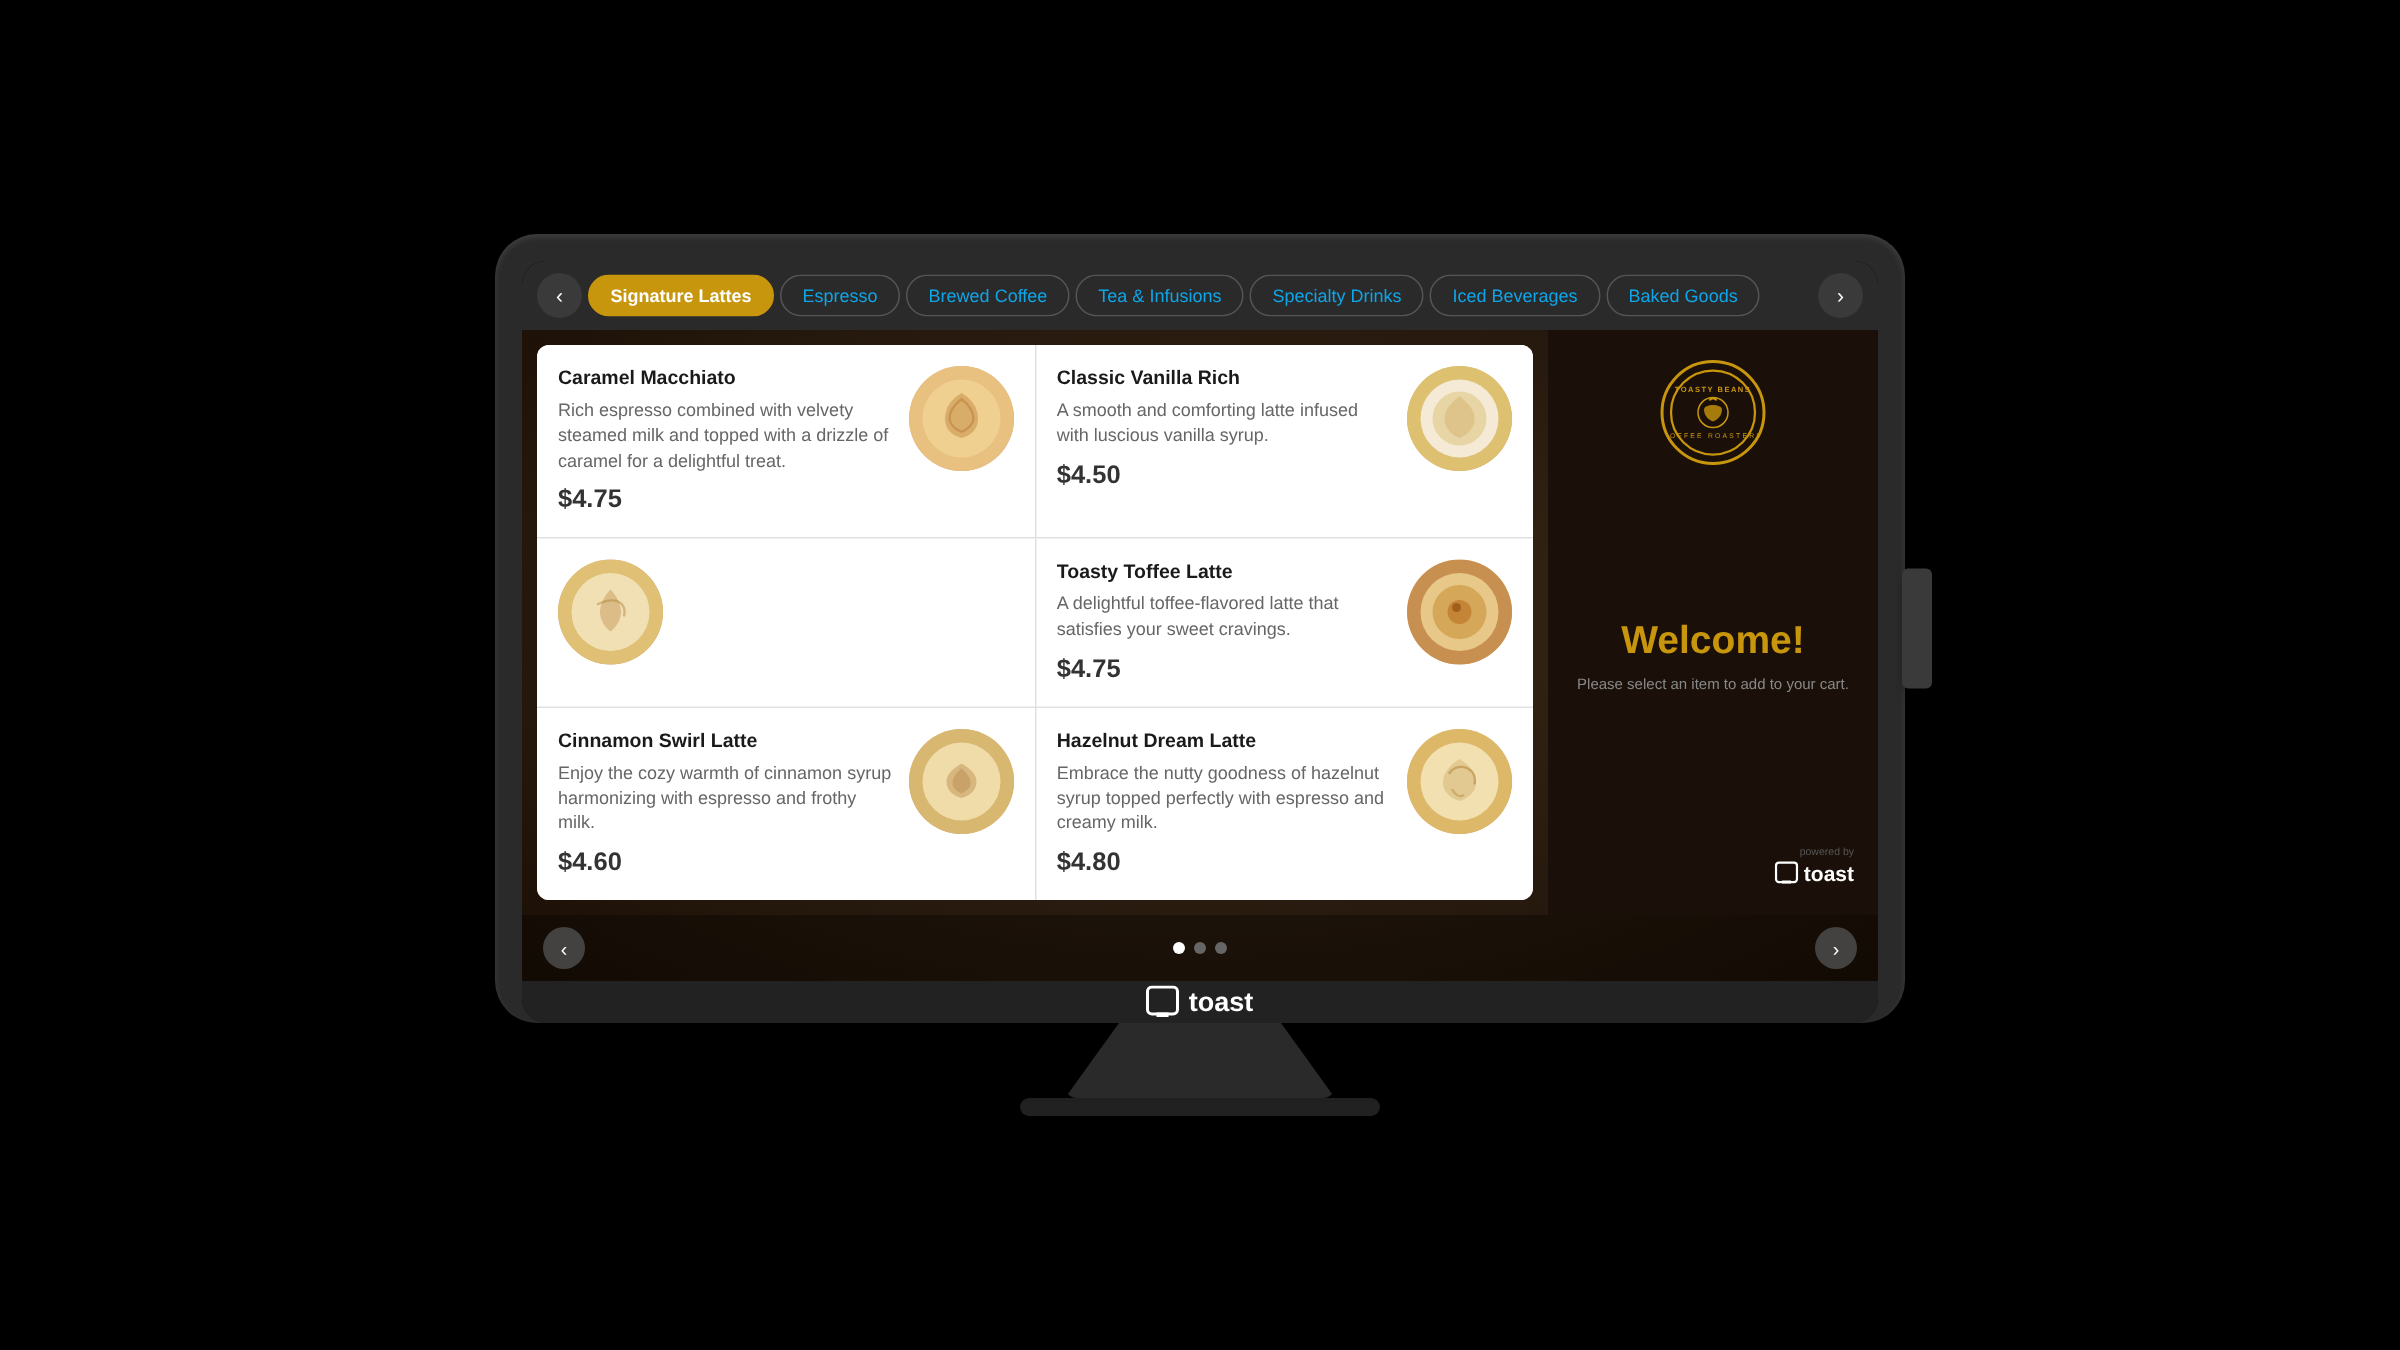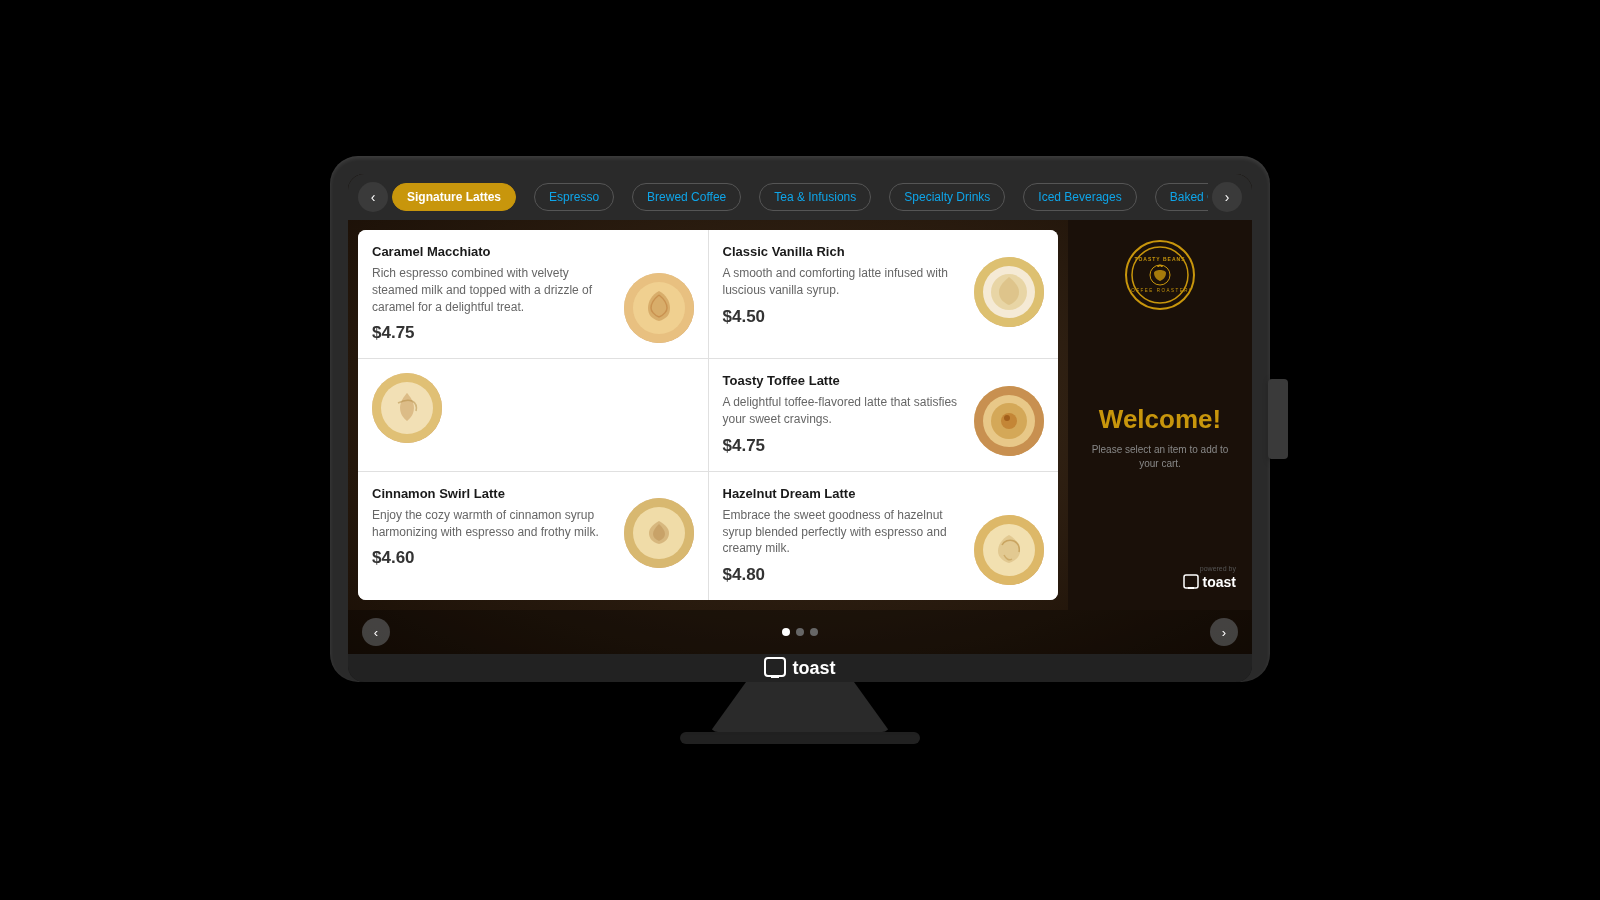--- a/index.html
+++ b/index.html
@@ -84,21 +84,21 @@
       font-size: 14px;
       cursor: pointer;
       display: flex;
       align-items: center;
       justify-content: center;
       flex-shrink: 0;
     }
 
     .tabs-list {
       display: flex;
-      gap: 18px;
+      gap: 4px;
       flex: 1;
       overflow: hidden;
       align-items: center;
     }
 
     .tab-item {
       padding: 6px 14px;
       border-radius: 20px;
       border: 1px solid #555;
       color: #0ea5e9;
@@ -149,21 +149,21 @@
       padding: 14px 14px 10px 14px;
       display: flex;
       flex-direction: column;
       position: relative;
       cursor: pointer;
     }
 
     .menu-item-header {
       display: flex;
       justify-content: space-between;
-      align-items: flex-end;
+      align-items: flex-start;
     }
 
     .menu-item-info {
       flex: 1;
       padding-right: 10px;
     }
 
     .menu-item-name {
       font-size: 13px;
       font-weight: 700;
@@ -197,21 +197,21 @@
     .coffee-img.latte-art {
       background: radial-gradient(circle at 40% 35%, #f0e0c0 0%, #dbb888 50%, #c08040 100%);
     }
 
     .coffee-img.cappuccino {
       background: radial-gradient(circle at 40% 35%, #f5ead5 0%, #e5c890 50%, #b87840 100%);
     }
 
     
     .right-panel {
-      width: 184px;
+      width: 220px;
       background: #1a1009;
       display: flex;
       flex-direction: column;
       align-items: center;
       justify-content: space-between;
       padding: 20px 16px;
       flex-shrink: 0;
     }
 
     .brand-logo {
@@ -462,21 +462,21 @@
                       <path d="M35 26 C31 30 29 33 29 36 C29 39 31 41 35 43 C39 41 41 39 41 36 C41 33 39 30 35 26Z" fill="rgba(140,80,20,0.2)"></path>
                     </svg>
                   </div>
                 </div>
               </div>
 
               <div class="menu-item">
                 <div class="menu-item-header">
                   <div class="menu-item-info">
                     <div class="menu-item-name">Hazelnut Dream Latte</div>
-                    <div class="menu-item-desc">Embrace the sweet goodness of hazelnut syrup blended perfectly with espresso and creamy milk.</div>
+                    <div class="menu-item-desc">Embrace the nutty goodness of hazelnut syrup topped perfectly with espresso and creamy milk.</div>
                     <div class="menu-item-price">$4.80</div>
                   </div>
                   <div class="coffee-img cappuccino">
                     <svg width="70" height="70" viewBox="0 0 70 70">
                       <circle cx="35" cy="35" r="35" fill="#ddb868"></circle>
                       <ellipse cx="35" cy="35" rx="26" ry="26" fill="#f2e0b0"></ellipse>
                       <path d="M35 20 C42 24 46 30 46 36 C46 42 41 46 35 48 C29 46 24 42 24 36 C24 30 28 24 35 20Z" fill="rgba(180,130,50,0.25)"></path>
                       <path d="M28 30 C30 26 35 24 40 26 C44 28 46 32 45 37" stroke="#b08030" stroke-width="1.5" fill="none" opacity="0.5"></path>
                       <path d="M30 40 C32 44 35 46 38 44" stroke="#b08030" stroke-width="1.5" fill="none" opacity="0.4"></path>
                     </svg>

